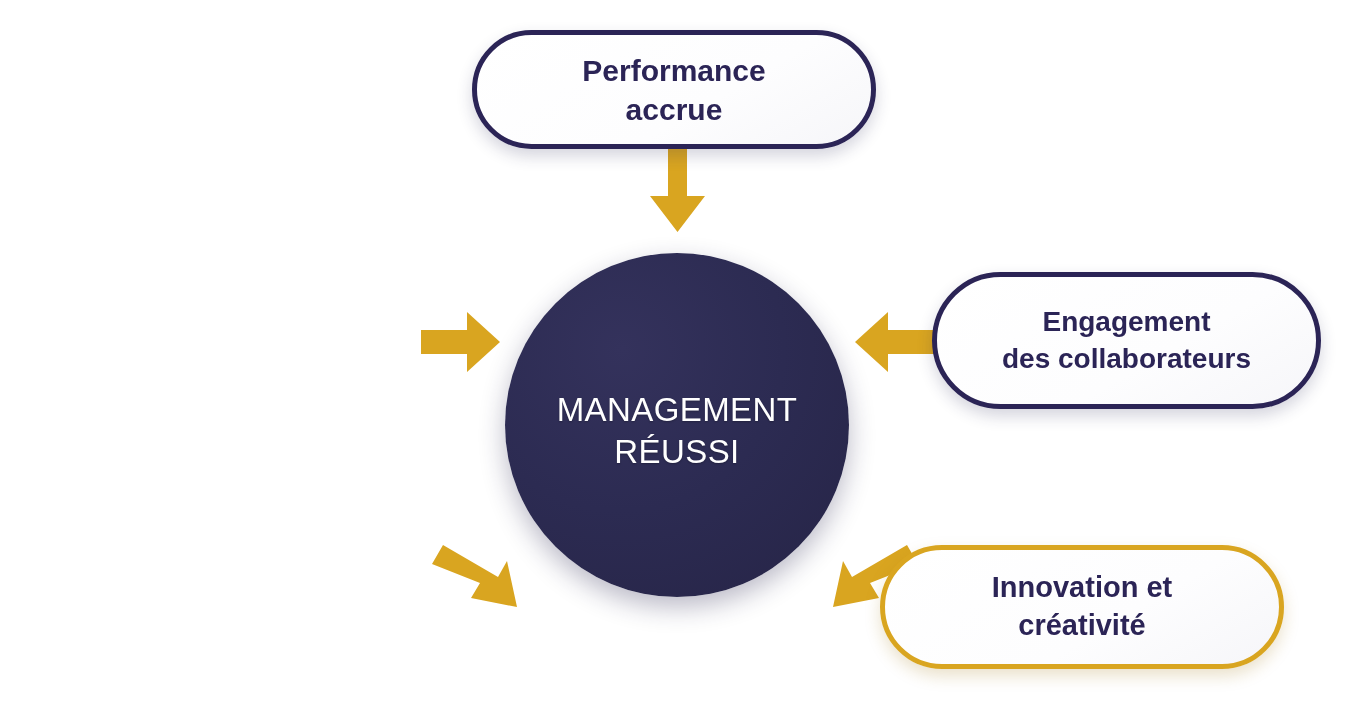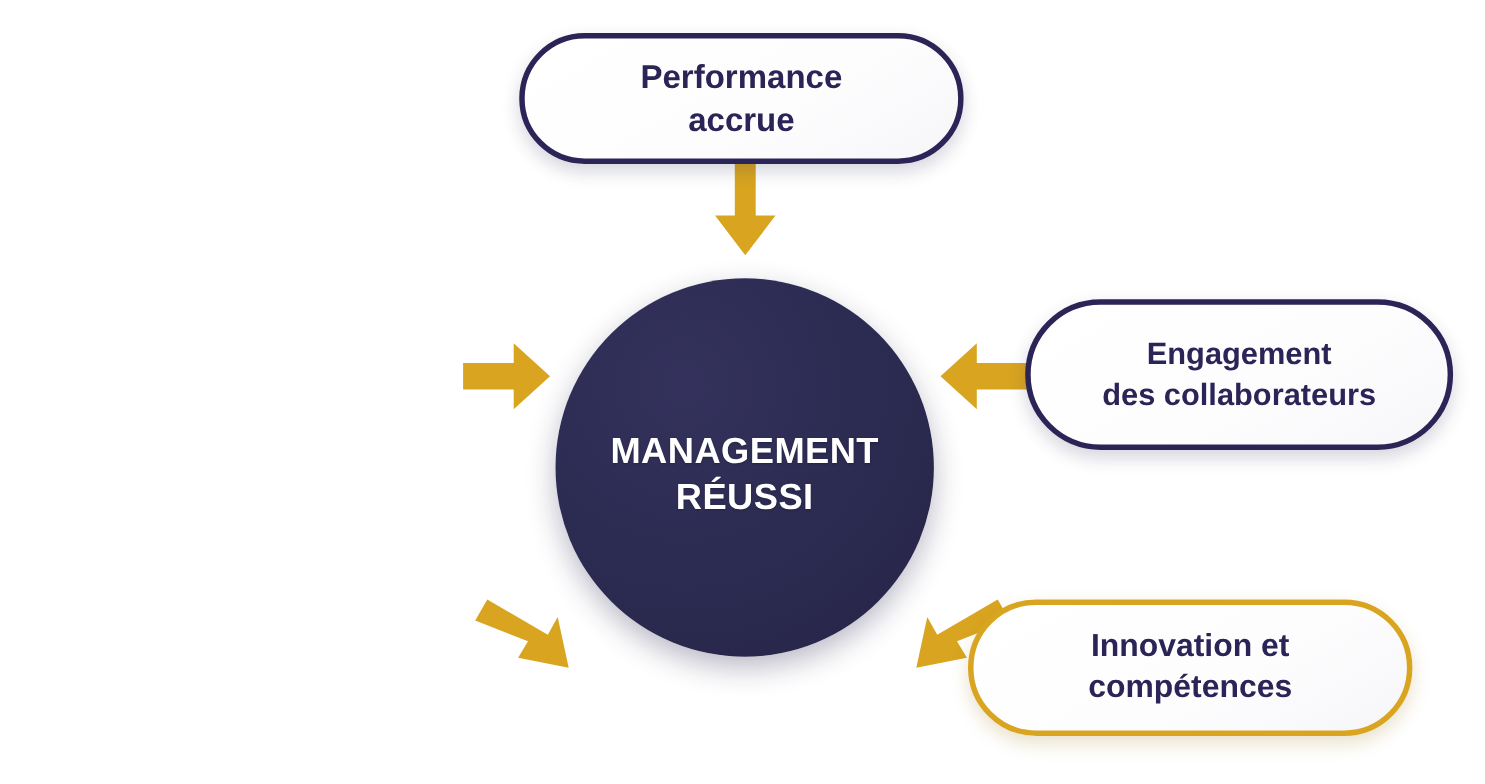--- a/index.html
+++ b/index.html
@@ -27,21 +27,21 @@
     background: radial-gradient(circle at 34% 28%, #34325c 0%, #2c2b52 48%, #262446 100%);
     box-shadow: 0 10px 26px rgba(30, 28, 70, 0.30);
     display: flex;
     align-items: center;
     justify-content: center;
     z-index: 6;
   }
   .hub-label {
     color: #ffffff;
     font-size: 33px;
-    font-weight: bold;
+    font-weight: normal;
     line-height: 1.28;
     text-align: center;
     letter-spacing: 0.4px;
     text-shadow: 0 1px 2px rgba(0,0,0,0.25);
     padding-top: 12px;
   }
 
   
   .node {
     position: absolute;
@@ -131,16 +131,16 @@
 
 
   <div id="node-right" class="node">
     <div class="node-label">Engagement
 des collaborateurs</div>
   </div>
 
 
   <div id="node-bright" class="node gold">
     <div class="node-label">Innovation et
-compétences</div>
+créativité</div>
   </div>
 
 </div>
 
 </body></html>

